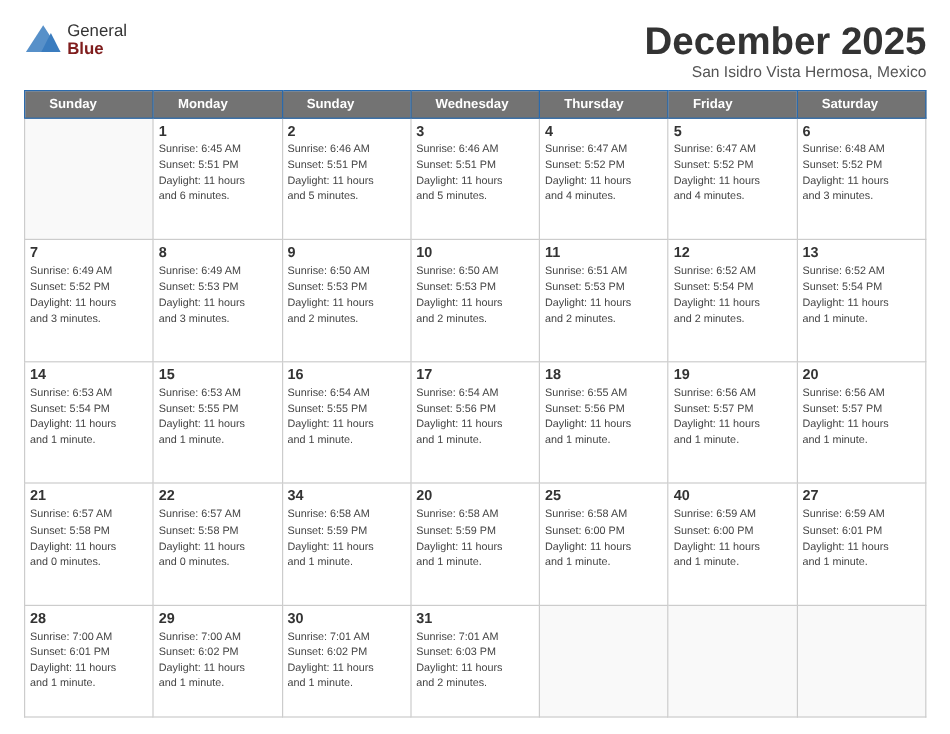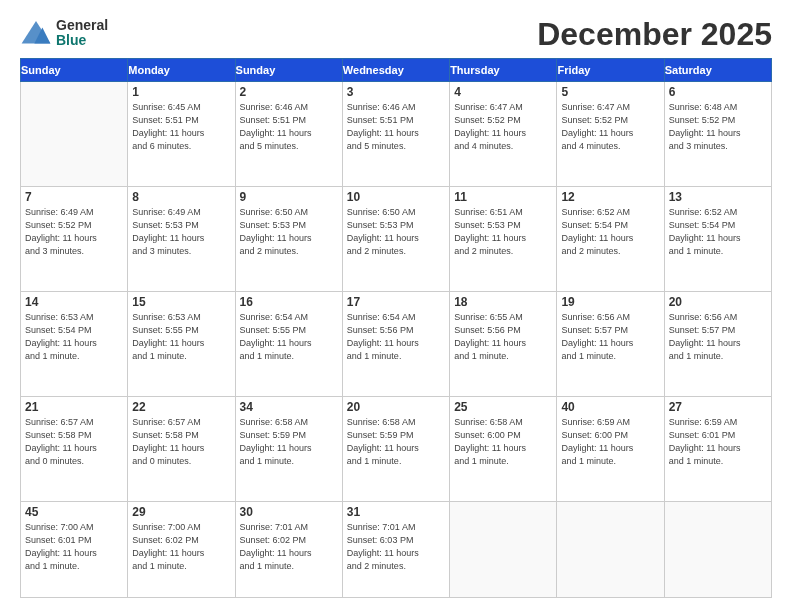--- a/index.html
+++ b/index.html
@@ -28,27 +28,27 @@
       align-items: center;
       gap: 4px;
     }
     .logo-text {
       display: flex;
       flex-direction: column;
       line-height: 1.1;
     }
     .logo-general {
       font-size: 14px;
-      font-weight: bold;
+      font-weight: normal;
       color: #333;
     }
     .logo-blue {
       font-size: 14px;
       font-weight: bold;
-      color: #0f766e;
+      color: #7f1d1d;
     }
     .logo-icon {
       width: 32px;
       height: 28px;
     }
     .title-area {
       text-align: right;
       margin-left: 26px;
     }
     .month-title {
@@ -63,25 +63,25 @@
       margin-top: 2px;
     }
     .calendar {
       flex: 1;
       border: 1px solid #ccc;
       border-collapse: collapse;
       width: 100%;
       table-layout: fixed;
     }
     .calendar th {
-      background-color: #1d4ed8;
+      background-color: #737373;
       color: #fff;
       font-size: 11px;
       font-weight: bold;
-      padding: 5px 0;
+      padding: 5px 20px;
       border: 1px solid #2a6aad;
       text-align: left;
     }
     .calendar td {
       border: 1px solid #ccc;
       vertical-align: top;
       padding: 3px 4px;
       font-size: 9.5px;
       color: #333;
       height: 82px;
@@ -115,20 +115,21 @@
         <polygon points="20,2 38,30 2,30" fill="#3a7cbf" opacity="0.85"></polygon>
         <polygon points="28,10 38,30 18,30" fill="#3a7cbf"></polygon>
       </svg>
       <div class="logo-text">
         <span class="logo-general">General</span>
         <span class="logo-blue">Blue</span>
       </div>
     </div>
     <div class="title-area">
       <div class="month-title">December 2025</div>
+      <div class="location">San Isidro Vista Hermosa, Mexico</div>
     </div>
   </div>
 
   <table class="calendar">
     <thead>
       <tr>
         <th>Sunday</th>
         <th>Monday</th>
         <th>Sunday</th>
         <th>Wednesday</th>
@@ -250,21 +251,21 @@
             <span class="day-num">40</span>
             <div class="day-info">Sunrise: 6:59 AM<br>Sunset: 6:00 PM<br>Daylight: 11 hours<br>and 1 minute.</div>
           </td>
           <td>
             <span class="day-num">27</span>
             <div class="day-info">Sunrise: 6:59 AM<br>Sunset: 6:01 PM<br>Daylight: 11 hours<br>and 1 minute.</div>
           </td>
         </tr>
         <tr class="last-row">
           <td>
-            <span class="day-num">45</span>
+            <span class="day-num">28</span>
             <div class="day-info">Sunrise: 7:00 AM<br>Sunset: 6:01 PM<br>Daylight: 11 hours<br>and 1 minute.</div>
           </td>
           <td>
             <span class="day-num">29</span>
             <div class="day-info">Sunrise: 7:00 AM<br>Sunset: 6:02 PM<br>Daylight: 11 hours<br>and 1 minute.</div>
           </td>
           <td>
             <span class="day-num">30</span>
             <div class="day-info">Sunrise: 7:01 AM<br>Sunset: 6:02 PM<br>Daylight: 11 hours<br>and 1 minute.</div>
           </td>

